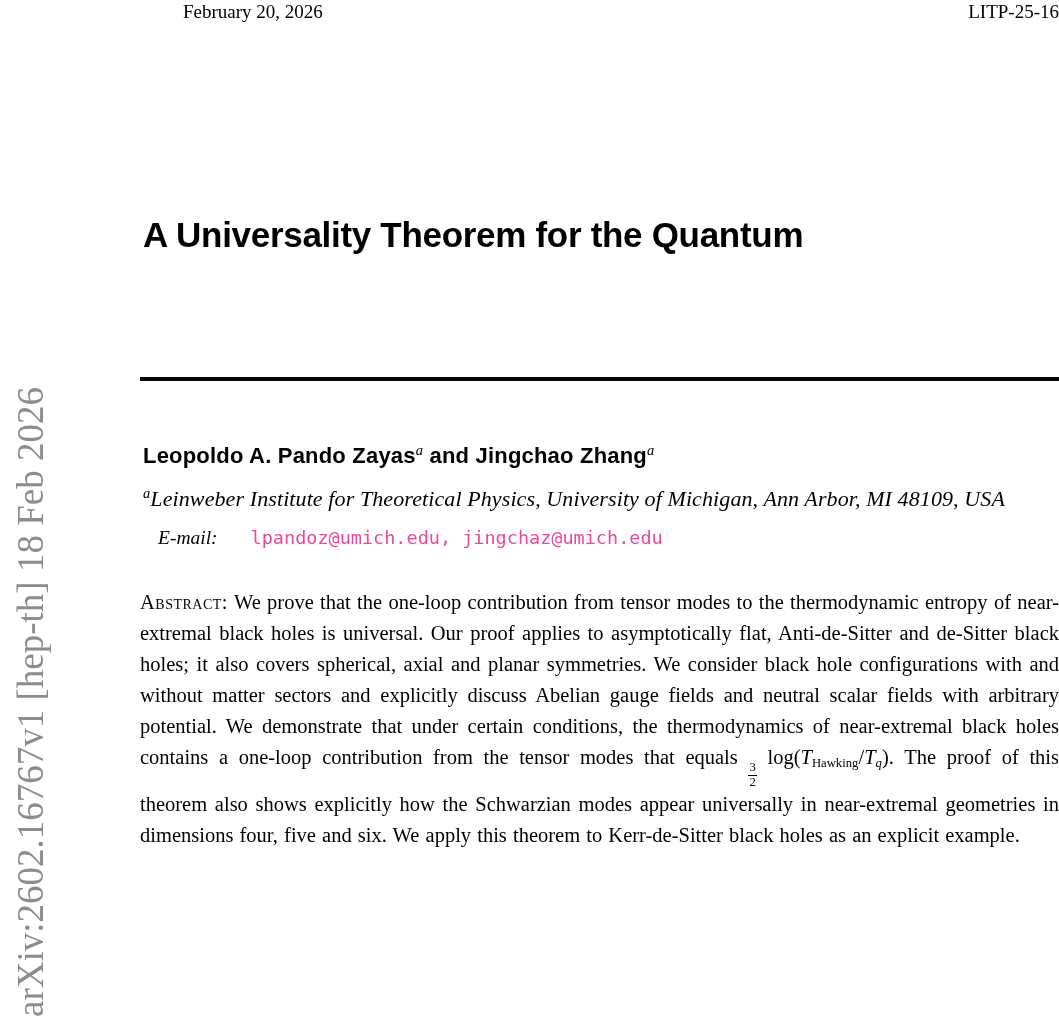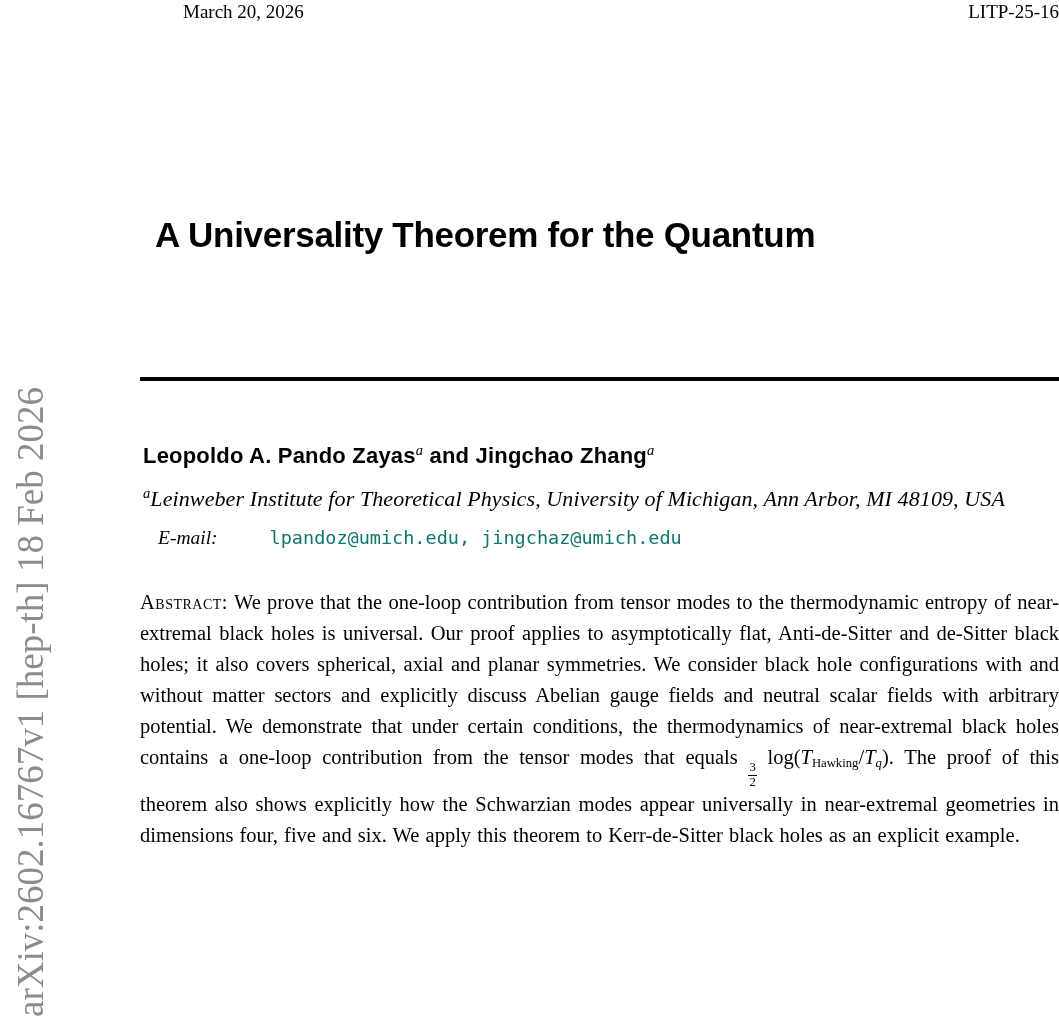--- a/index.html
+++ b/index.html
@@ -46,21 +46,21 @@
   
   .title {
     position: absolute; top: 209px; left: 3px;
     font-family: "Liberation Sans", sans-serif;
     font-weight: bold;
     font-size: 35px;
     line-height: 51px;
     letter-spacing: -0.3px;
     color: #000000;
   }
-  .tline { display: block; white-space: nowrap; margin-left: 12px; }
+  .tline { display: block; white-space: nowrap; }
   
   .rule { position: absolute; top: 377px; left: 0; width: 919px; height: 4px; background: #000000; }
   
   .authors {
     position: absolute; top: 443px; left: 3px;
     font-family: "Liberation Sans", sans-serif;
     font-weight: bold;
     font-size: 22px;
     letter-spacing: 0.2px;
     white-space: nowrap;
@@ -82,23 +82,23 @@
     white-space: nowrap;
     letter-spacing: 0.1px;
   }
   
   .email-line { position: absolute; top: 527px; left: 18px; font-size: 19.5px; white-space: nowrap; }
   .email-label { font-style: italic; }
   .email-addresses {
     font-family: "DejaVu Sans Mono", monospace;
     font-style: normal;
     font-size: 18.5px;
-    color: #0f766e;
+    color: #ec4899;
     text-decoration: none;
-    margin-left: 52px;
+    margin-left: 33px;
   }
   
   .abstract {
     position: absolute; top: 587px; left: 0;
     width: 919px;
     font-size: 20.5px;
     line-height: 31px;
     text-align: justify;
     word-spacing: 1px;
   }
@@ -127,21 +127,21 @@
 </head>
 <body>
 
 <div class="page">
 
   <div class="watermark">arXiv:2602.16767v1 [hep-th] 18 Feb 2026</div>
 
   <div class="content">
 
     <div class="header">
-      <span class="hdr-date">March 20, 2026</span>
+      <span class="hdr-date">February 20, 2026</span>
       <span class="hdr-report">LITP-25-16</span>
     </div>
 
     <h1 class="title">
       <span class="tline">A Universality Theorem for the Quantum</span>
     </h1>
 
     <div class="rule"></div>
 
     <div class="authors">

